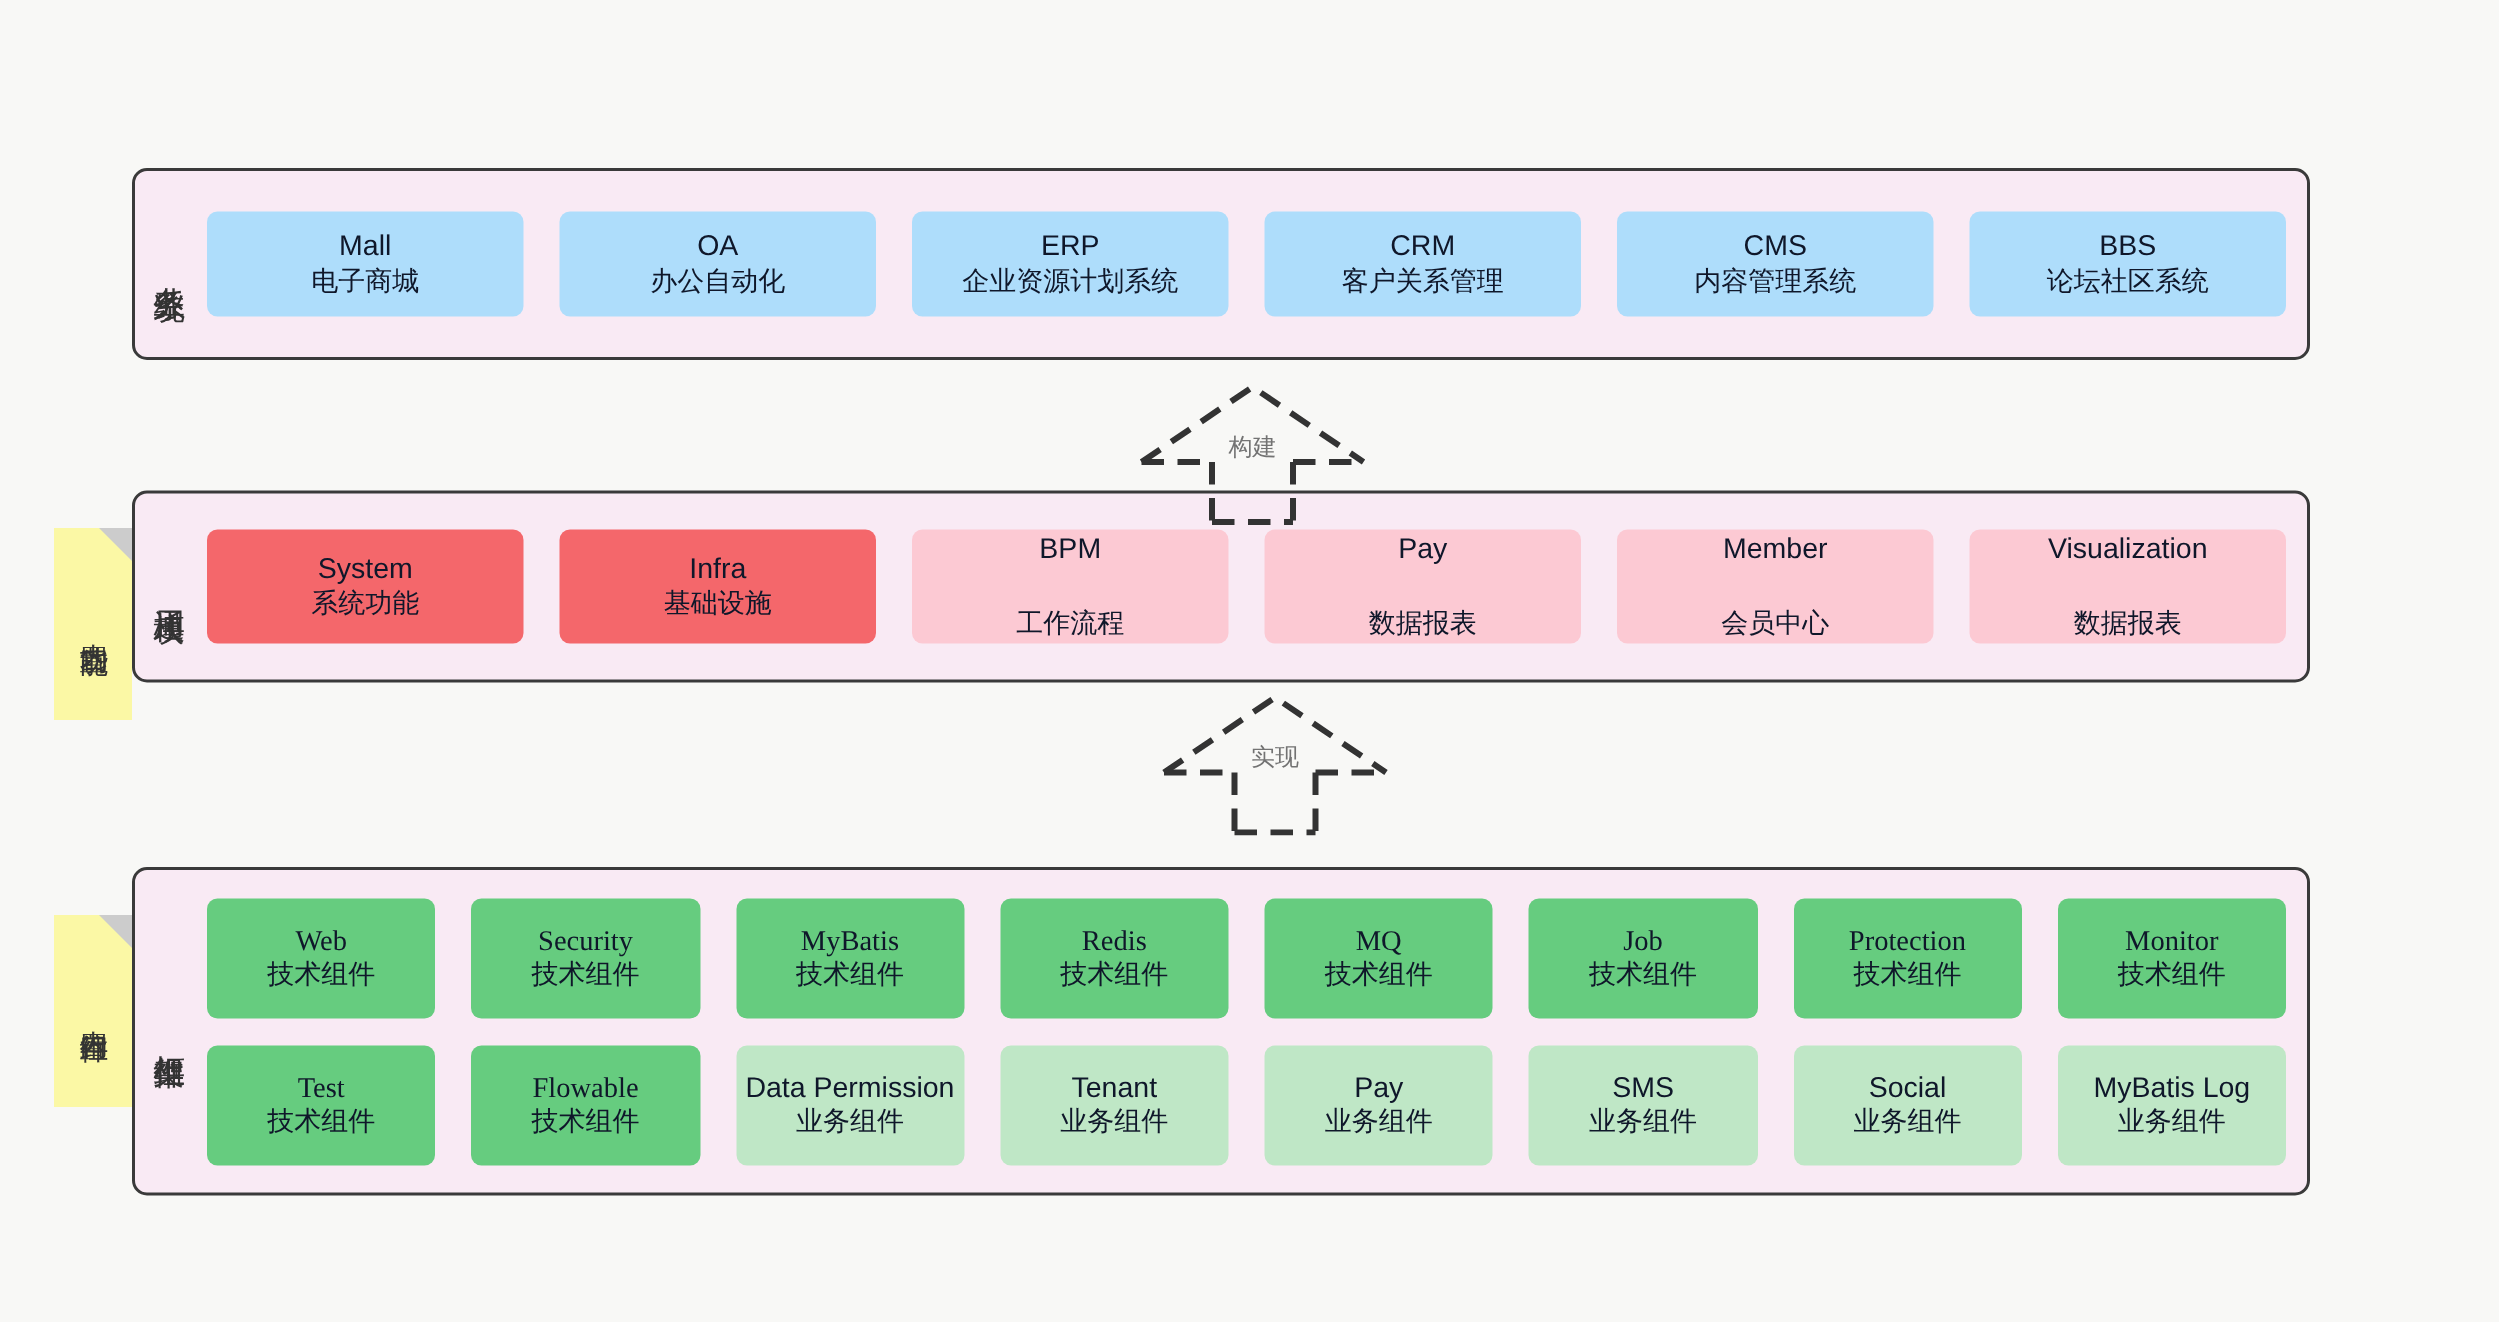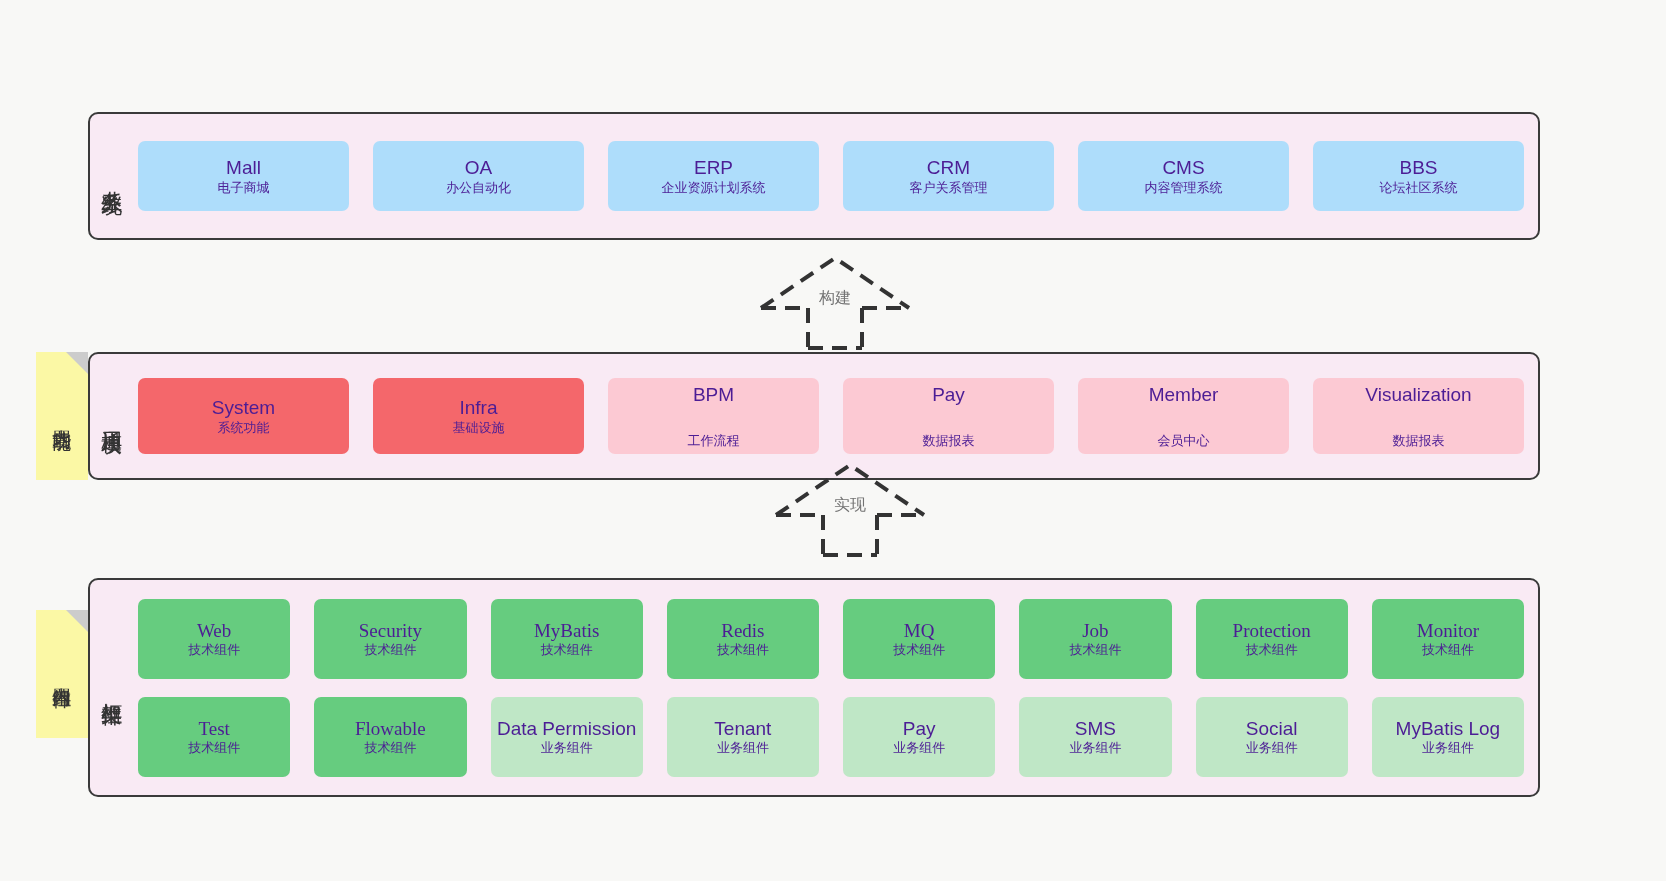--- a/index.html
+++ b/index.html
@@ -71,34 +71,34 @@
     flex: 1 1 0;
     box-sizing: border-box;
     border-radius: 7px;
     display: flex;
     flex-direction: column;
     align-items: center;
     justify-content: center;
     text-align: center;
     line-height: 1.22;
     padding: 4px 6px;
-    color: #4c1d95;
+    color: #0f172a;
   }
   .card .en { font-size: 19px; }
-  .card .cn { font-size: 13px; }
+  .card .cn { font-size: 18px; }
 
   .card.blue        { background: #aeddfb; }
   .card.red         { background: #f4676b; }
   .card.pink        { background: #fcc9d3; gap: 27px; }
   .card.green       { background: #66cc7f; font-family: Liberation Serif, serif; }
   .card.green-light { background: #bfe7c6; }
 
   
   #layer-business { left: 88px;  top: 112px; width: 1452px; height: 128px; }
-  #layer-common   { left: 88px;  top: 352px; width: 1452px; height: 128px; }
+  #layer-common   { left: 88px;  top: 327px; width: 1452px; height: 128px; }
   #layer-framework{ left: 88px;  top: 578px; width: 1452px; height: 219px; }
 
   #layer-business .card  { height: 70px; }
   #layer-common   .card  { height: 76px; }
   #layer-framework .card { height: 80px; }
 
   
   .note {
     position: absolute;
     box-sizing: border-box;

